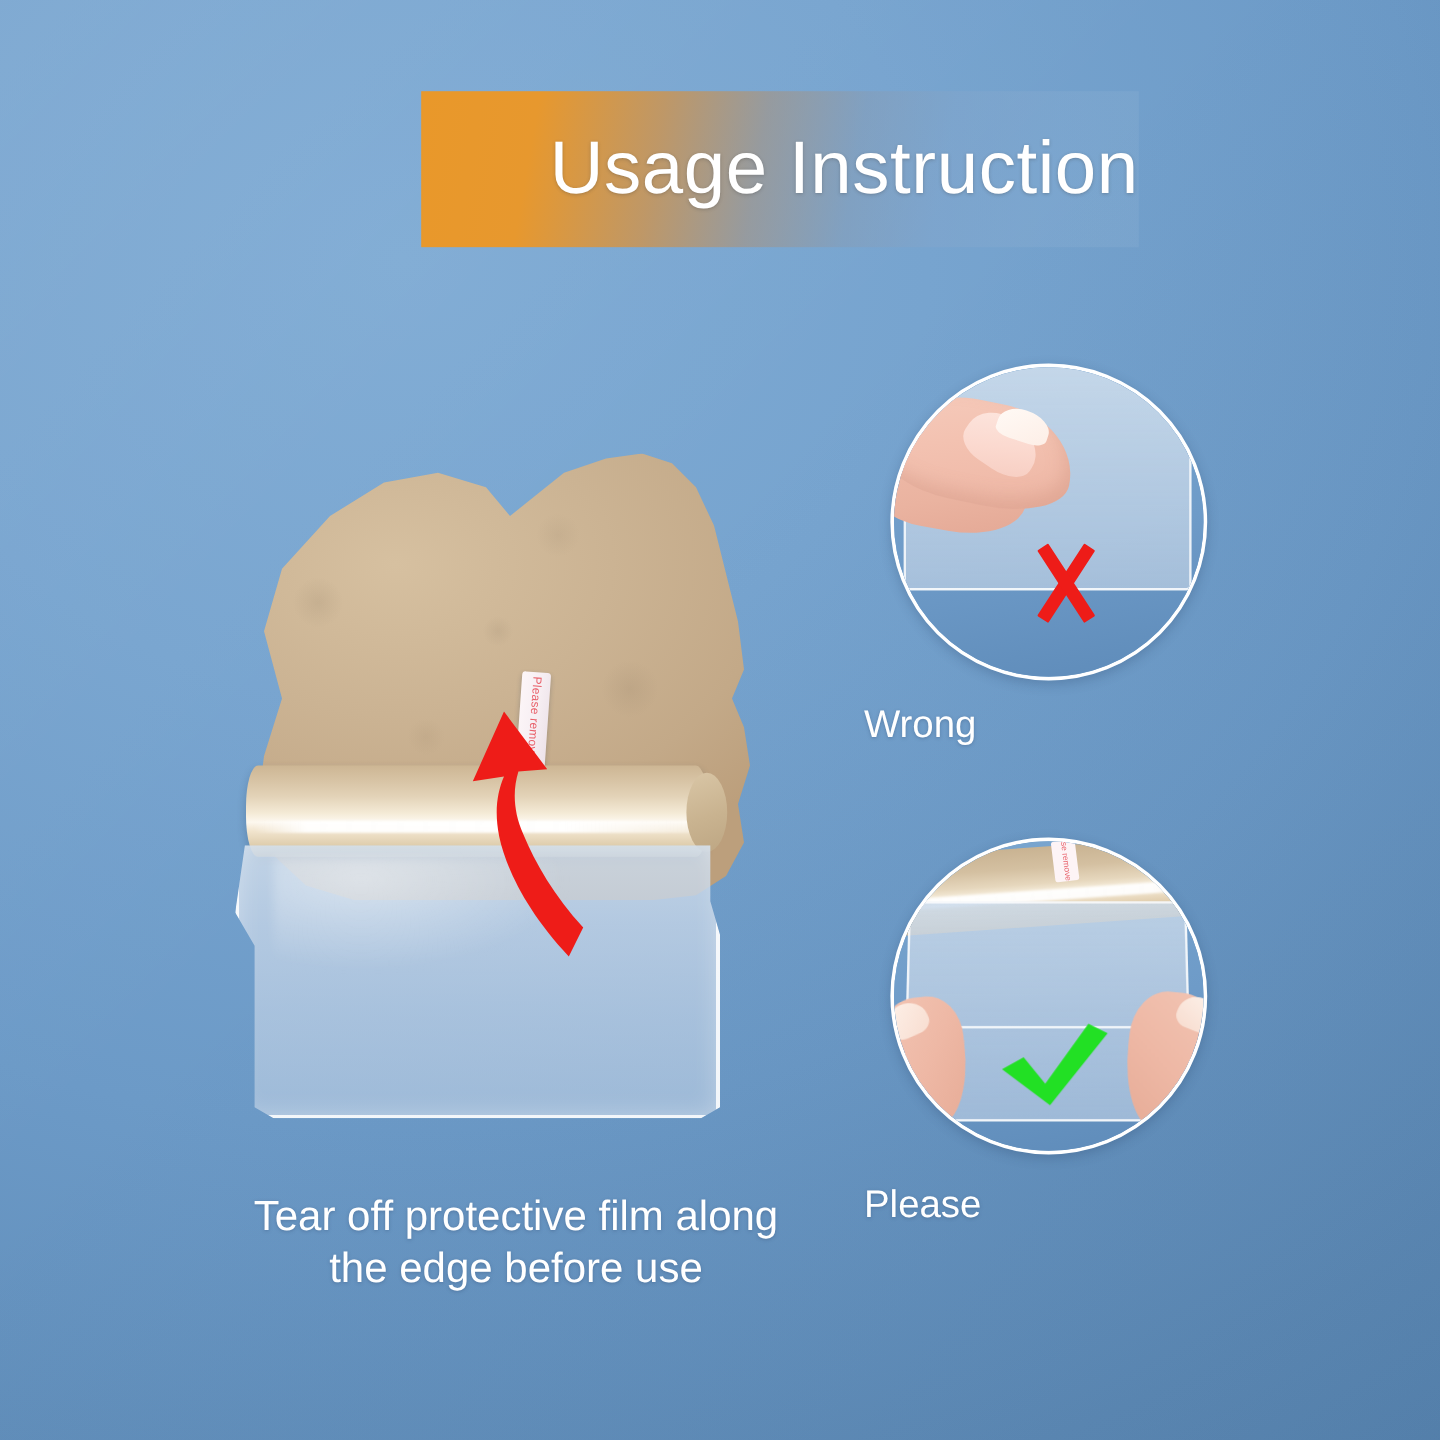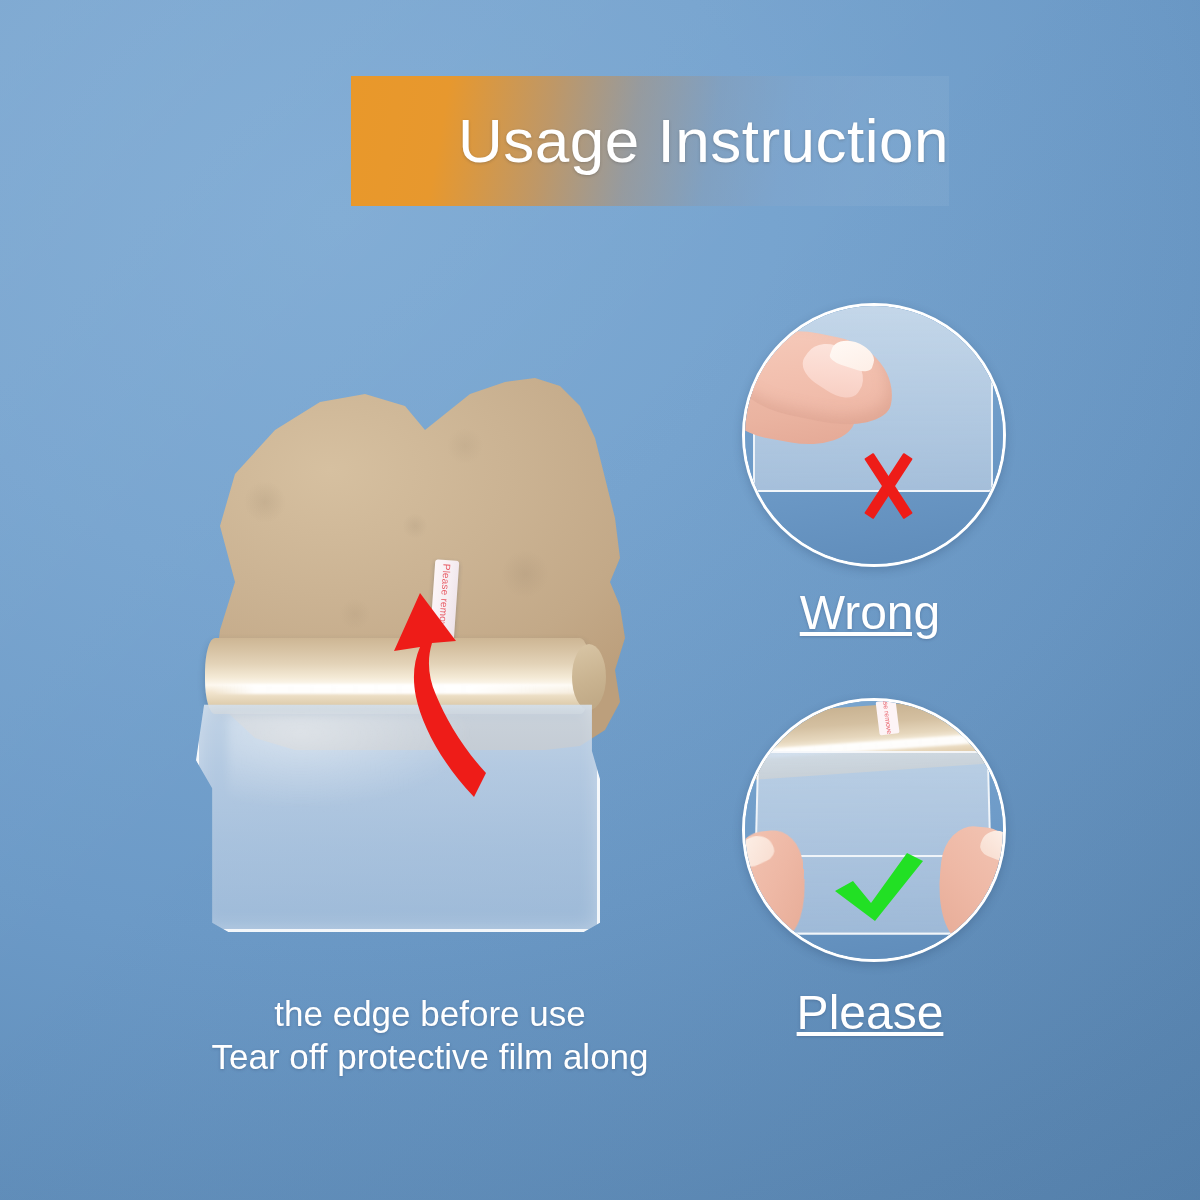--- a/index.html
+++ b/index.html
@@ -412,25 +412,24 @@
     position: absolute;
     left: 86px;
     top: 150px;
     width: 96px;
     height: 72px;
   }
 
   .label-under {
     position: absolute;
     width: 300px;
-    text-align: center;
+    text-align: left;
     color: #ffffff;
-    font-size: 48px;
+    font-size: 32px;
     text-shadow: 0 1px 3px rgba(45,70,105,.35);
-    text-decoration: underline;
   }
   .label-wrong   { left: 720px; top: 585px; }
   .label-correct { left: 720px; top: 985px; }
 </style>
 </head>
 <body>
 
 <div id="stage">
 
   <div class="bg"></div>
@@ -469,22 +468,22 @@
                L 50 8
                L 86 56
                L 62 58
                C 57 74, 58 92, 66 110
                C 76 134, 92 162, 116 188
                Z" fill="#ee1c18"></path>
     </svg>
   </div>
 
   <div class="caption-main">
+    <div>Tear off protective film along</div>
     <div>the edge before use</div>
-    <div>Tear off protective film along</div>
   </div>
 
   <div class="circle circle-wrong">
     <div class="c-bg"></div>
     <div class="w-panel"></div>
     <div class="w-finger2"></div>
     <div class="w-finger">
       <div class="w-nail"></div>
     </div>
     <div class="w-nail-tip"></div>

